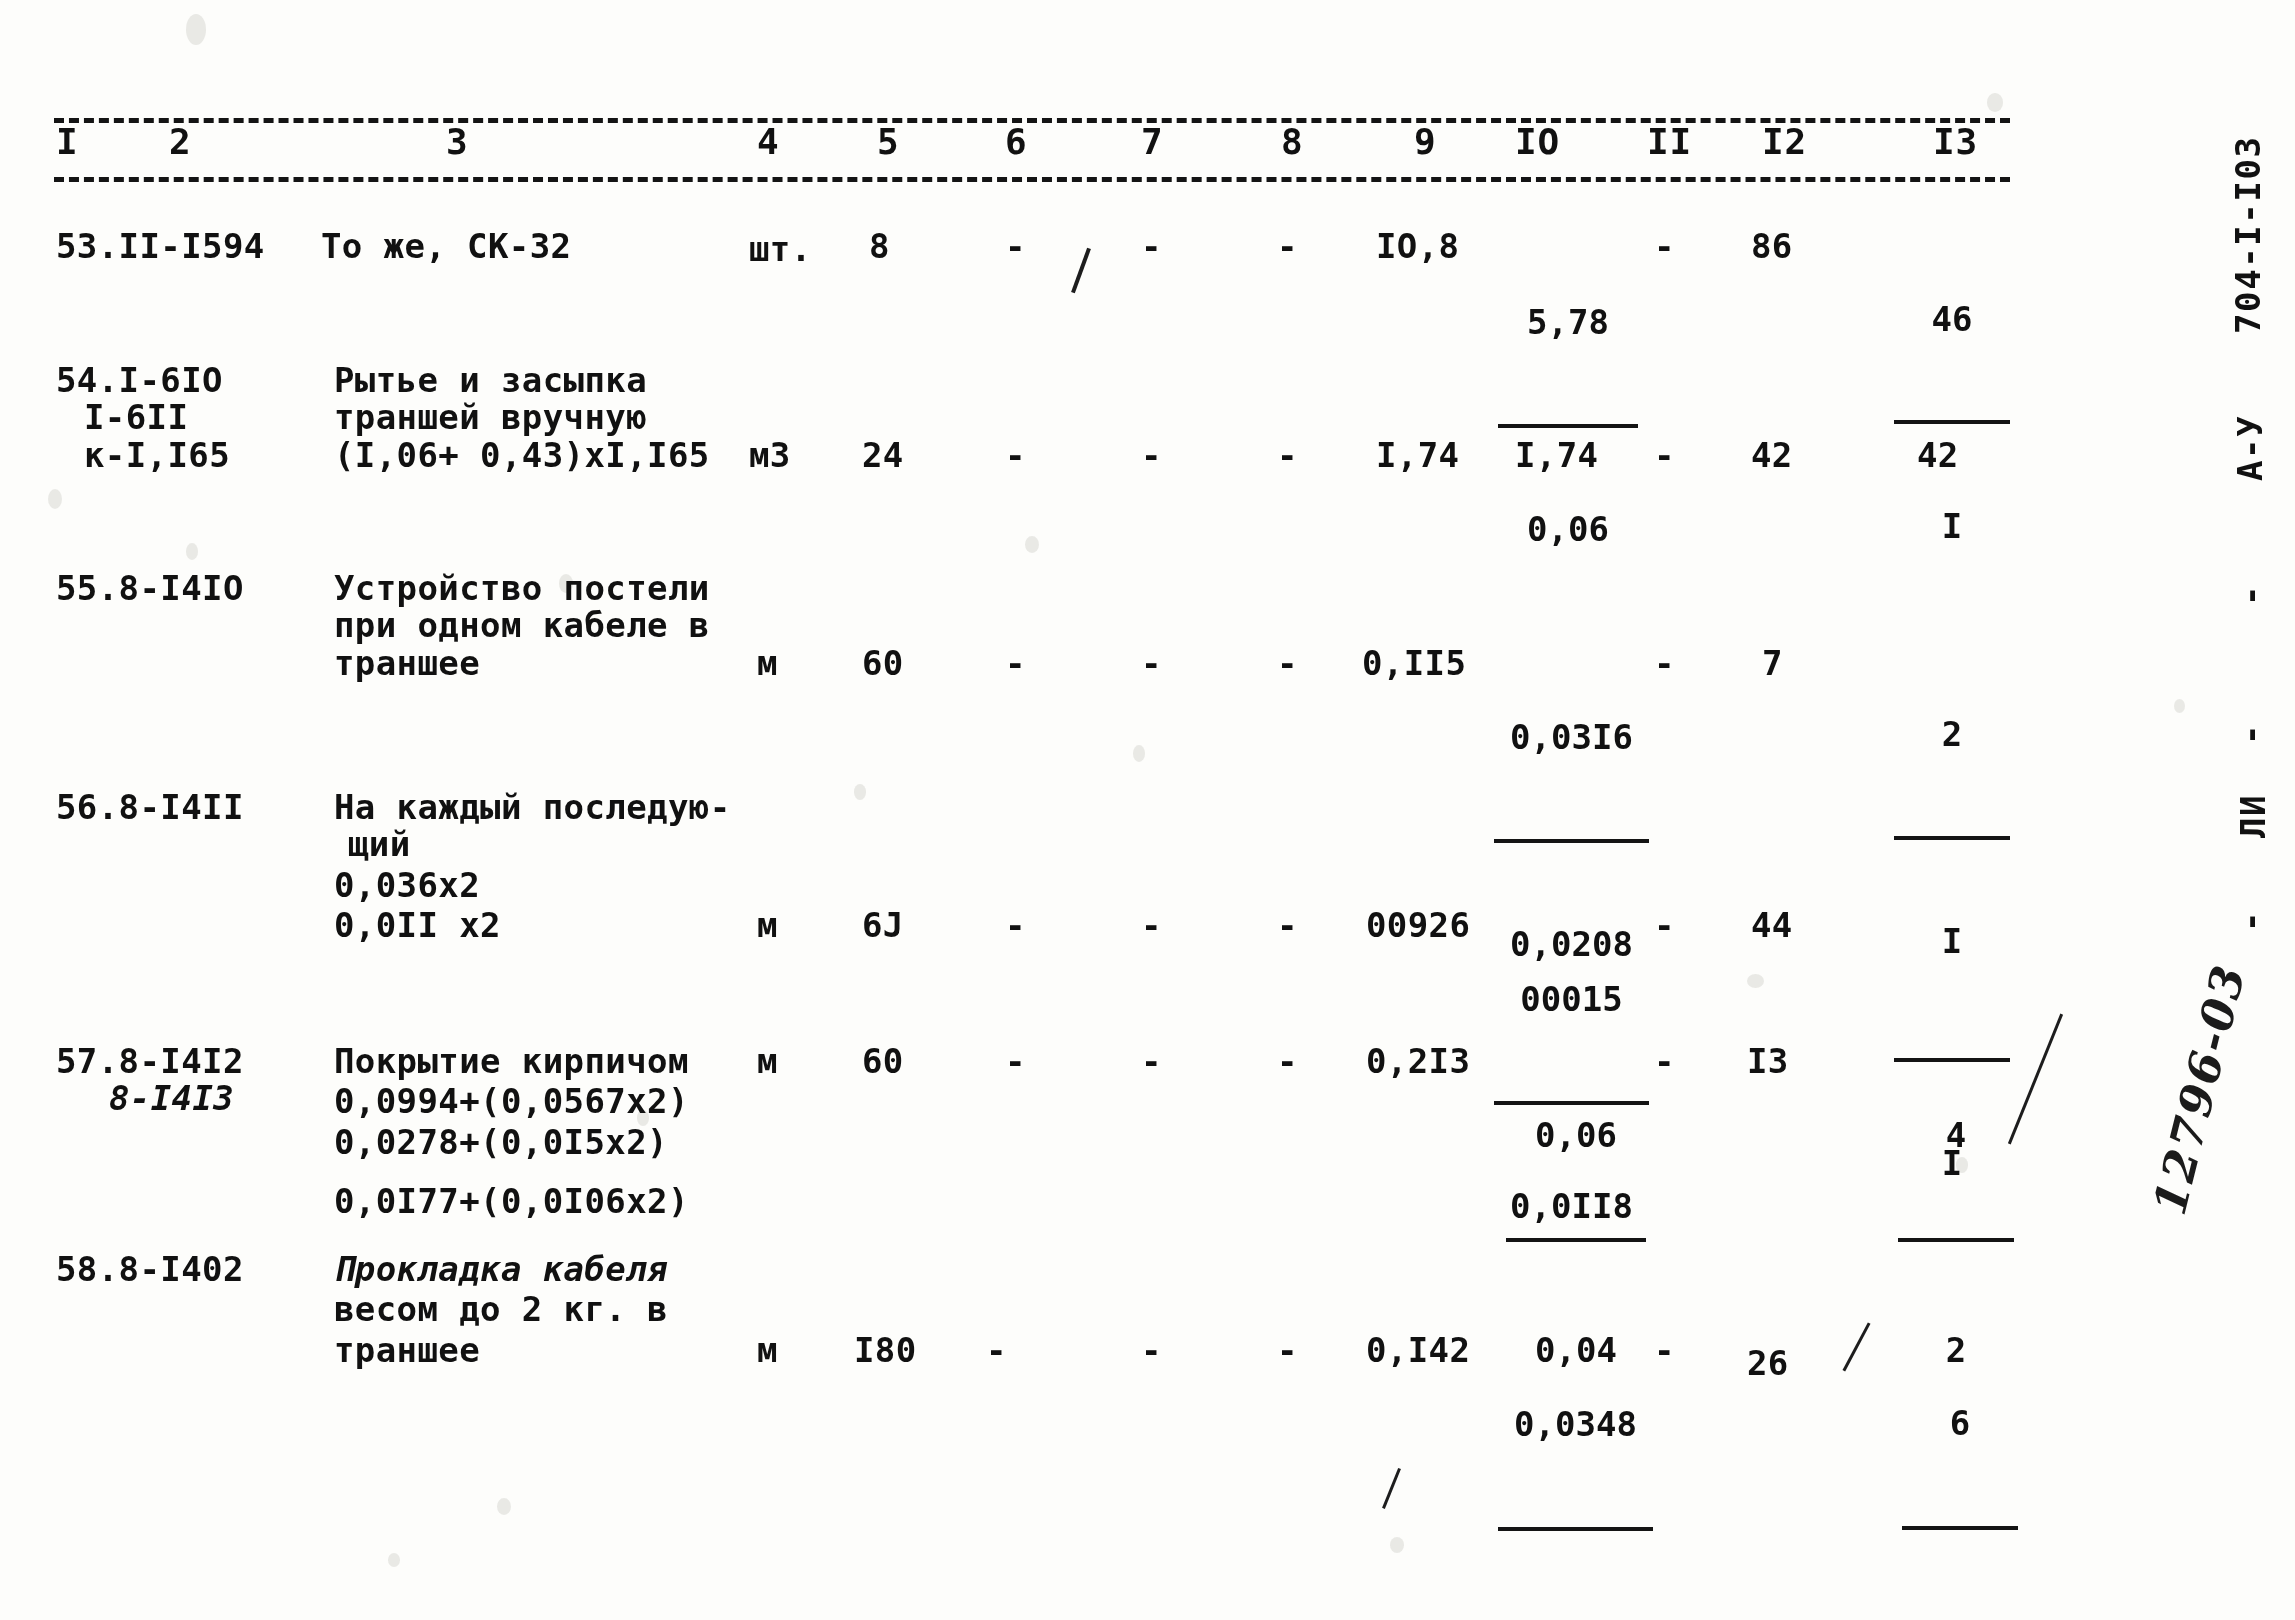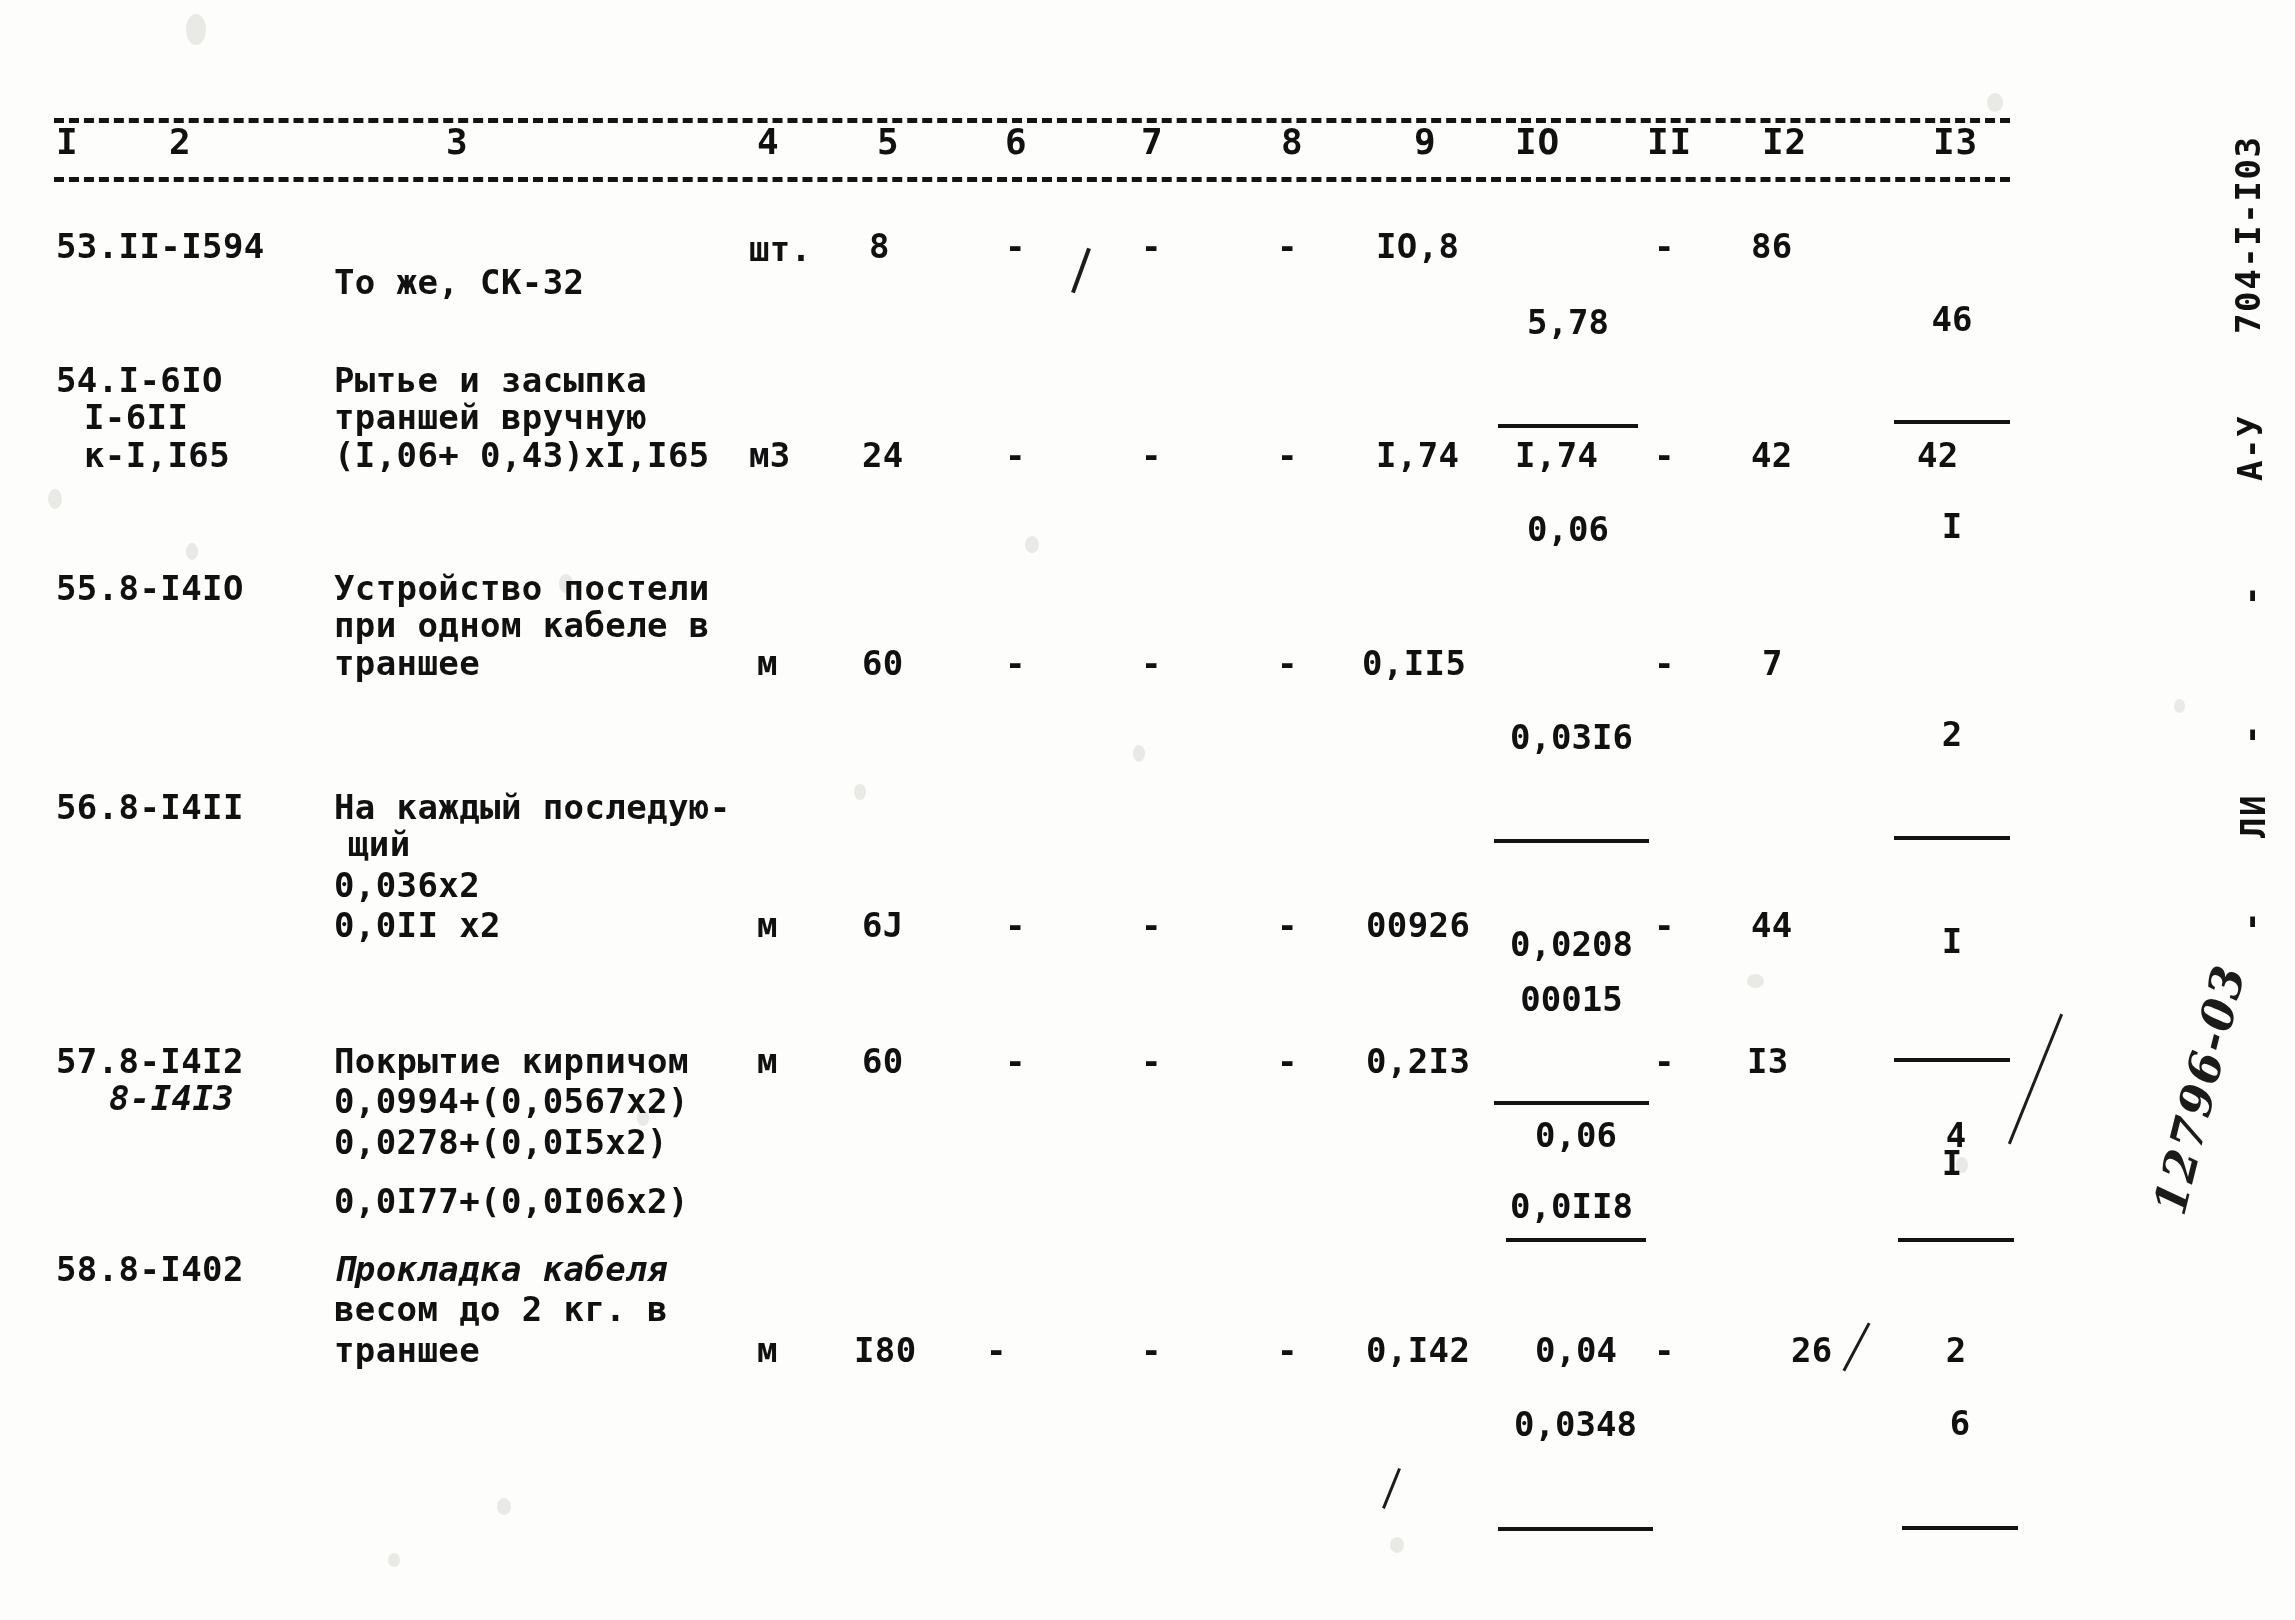--- a/index.html
+++ b/index.html
@@ -147,21 +147,21 @@
   <div class="colhead" style="left:1141px;">7</div>
   <div class="colhead" style="left:1281px;">8</div>
   <div class="colhead" style="left:1414px;">9</div>
   <div class="colhead" style="left:1515px;">IO</div>
   <div class="colhead" style="left:1647px;">II</div>
   <div class="colhead" style="left:1762px;">I2</div>
   <div class="colhead" style="left:1933px;">I3</div>
 
   <div class="row" style="top:225px;">
     <div class="cell c-code" style="left:56px;  top:0px;">53.II-I594</div>
-    <div class="cell c-desc" style="left:334px; top:0px;margin-top:36px;">То же, СК-32</div>
+    <div class="cell c-desc" style="left:321px; top:0px;">То же, СК-32</div>
     <div class="cell c-unit" style="left:749px; top:3.1px;">шт.</div>
     <div class="cell c-num" style="left:869px;top:0px;">8</div>
     <div class="cell c-dash" style="left:1005px;top:0px;">-</div>
     <div class="cell c-dash" style="left:1141px;top:0px;">-</div>
     <div class="cell c-dash" style="left:1277px;top:0px;">-</div>
     <div class="cell c-num" style="left:1376px;top:0px;">IO,8</div>
     <div class="frac" style="left:1498px; top:-3.1px; width:140px;">
       <span class="top">5,78</span>
       <span class="bar"></span>
       <span class="bot">0,06</span>
@@ -284,21 +284,21 @@
     <div class="cell c-dash" style="left:986px;top:81px;">-</div>
     <div class="cell c-dash" style="left:1141px;top:81px;">-</div>
     <div class="cell c-dash" style="left:1277px;top:81px;">-</div>
     <div class="cell c-num" style="left:1366px;top:81px;">0,I42</div>
     <div class="frac gap" style="left:1498px; top:76px; width:155px;">
       <span class="top">0,0348</span>
       <span class="bar"></span>
       
     </div>
     <div class="cell c-dash" style="left:1654px;top:81px;">-</div>
-    <div class="cell c-num" style="left:1747px;top:81px;margin-left:44px;">26</div>
+    <div class="cell c-num" style="left:1747px;top:94px;">26</div>
     <div class="frac gap" style="left:1902px; top:75px; width:116px;">
       <span class="top">6</span>
       <span class="bar"></span>
       
     </div>
   </div>
 
   <div class="stroke" style="left:1855px; top:1320px; width:3.1px; height:54px; transform:rotate(28deg);"></div>
   <div class="stroke" style="left:2034px; top:1009px; width:3.1px; height:140px; transform:rotate(22deg);"></div>
   <div class="stroke" style="left:1390px; top:1467px; width:3.1px; height:43px; transform:rotate(22deg);"></div>

